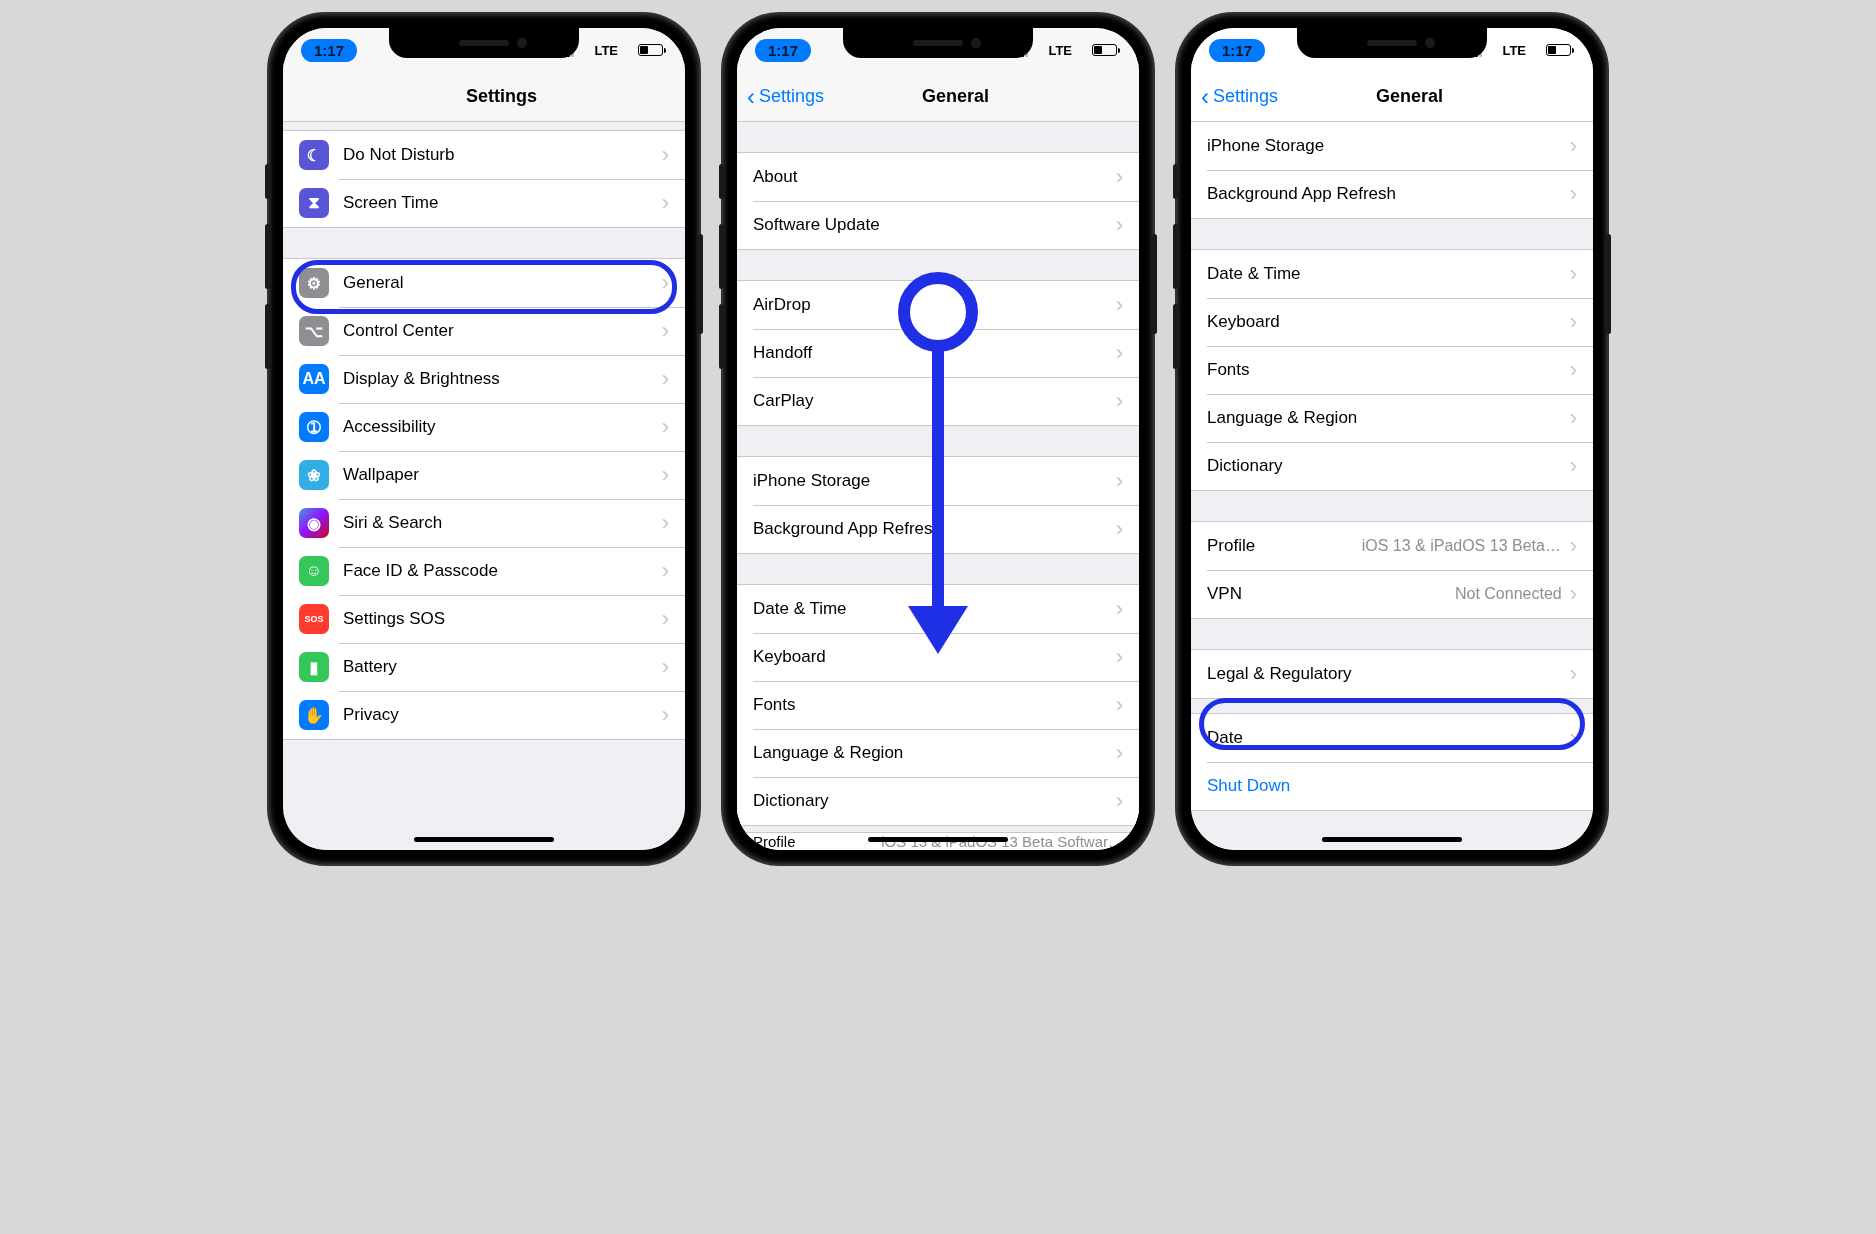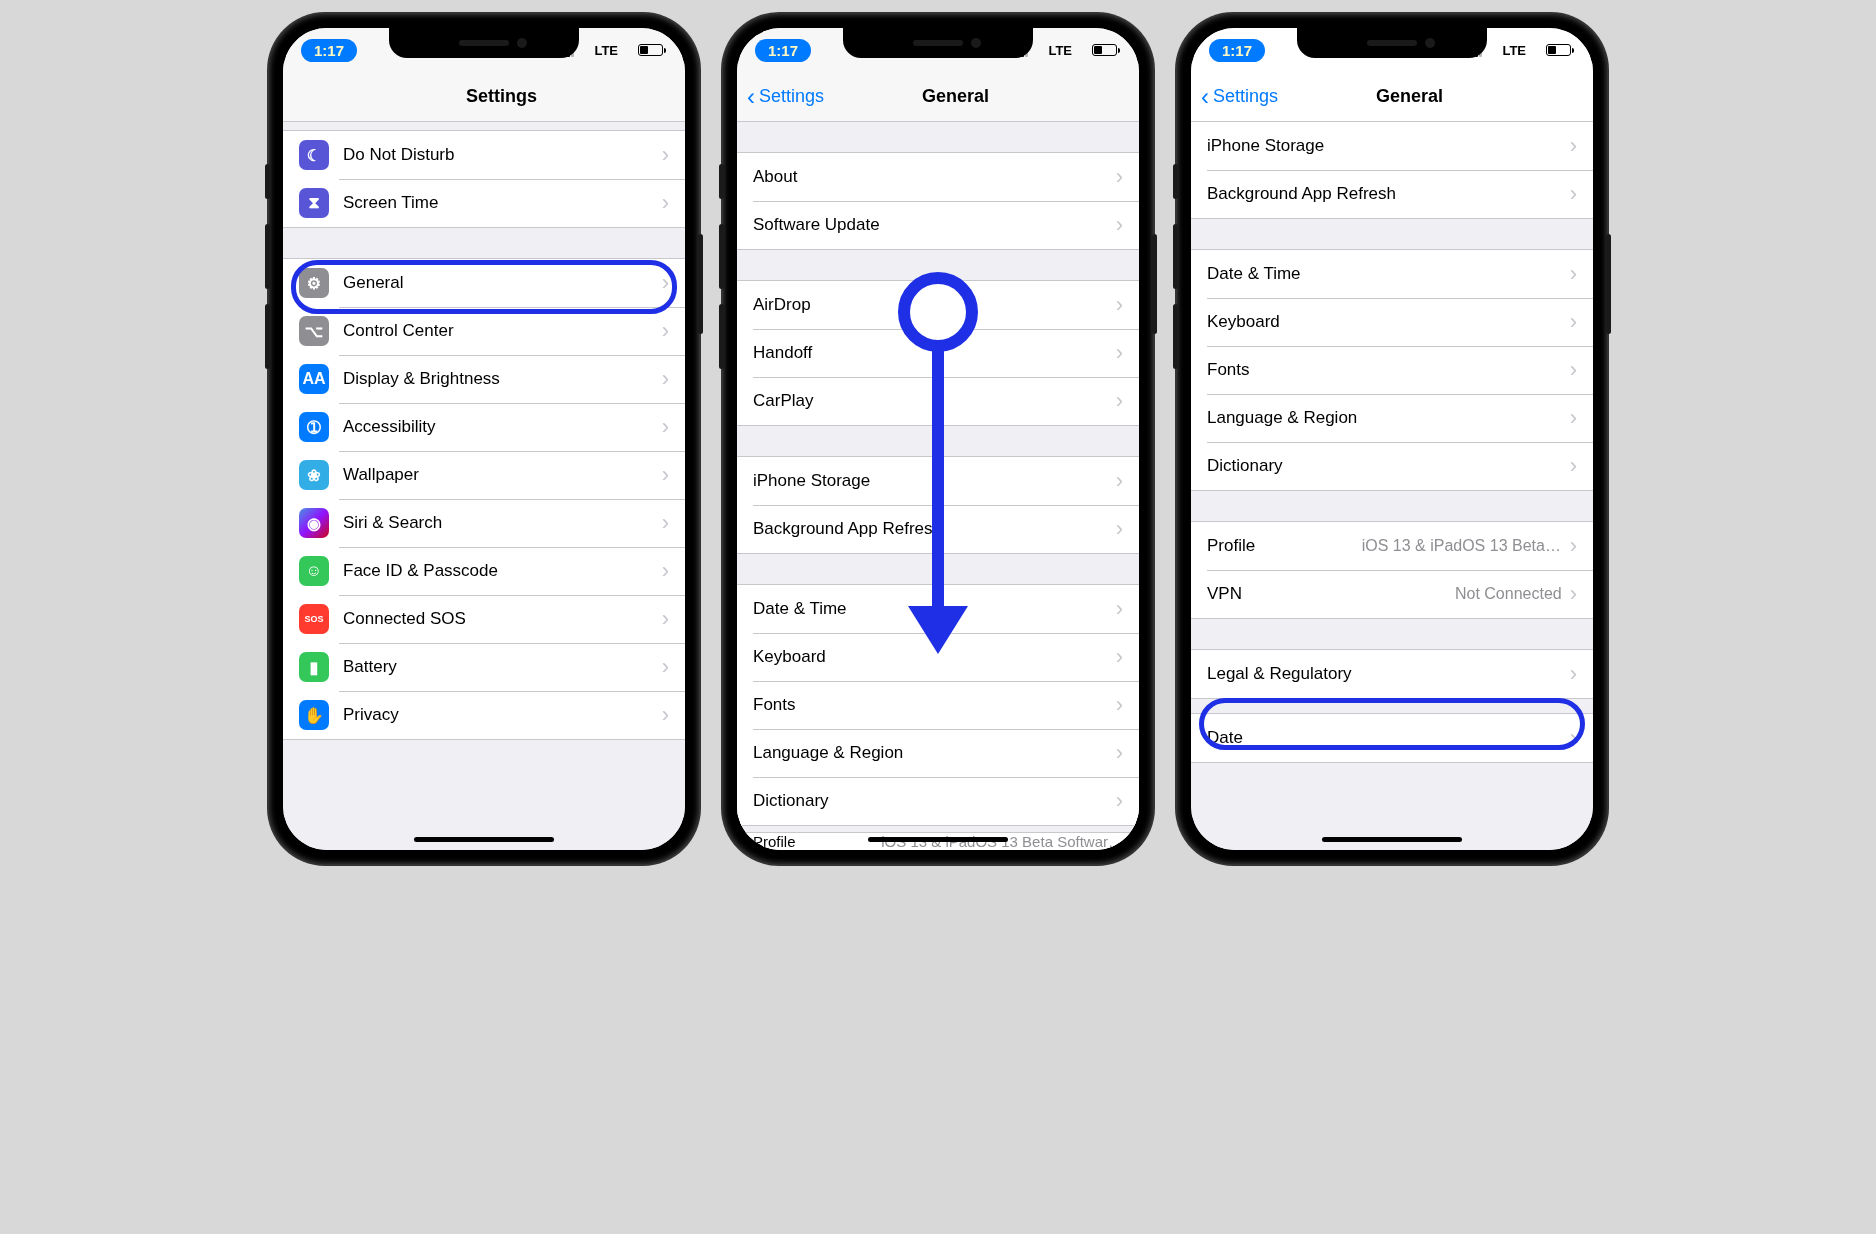--- a/index.html
+++ b/index.html
@@ -53,21 +53,21 @@
     display: flex;
     justify-content: space-between;
     align-items: center;
     padding: 0 22px 0 18px;
     background: #f7f7f8;
     position:relative; z-index:10;
   }
   .status-bar.white { background:#fff; }
   .time-pill {
     background: #007aff;
-    color: #fef9c3;
+    color: #0f172a;
     padding: 3px 13px;
     border-radius: 14px;
     font-size: 15px;
     font-weight: 600;
   }
   .status-right { display:flex; align-items:center; gap:20px; font-size:13px; font-weight:700; }
   .signal { display:inline-flex; align-items:flex-end; gap:1.5px; }
   .signal i { width:3px; background:#000; border-radius:1px; }
   .signal i:nth-child(1){height:4px;background:#b7b7b7}
   .signal i:nth-child(2){height:7px}
@@ -219,21 +219,21 @@
             <span class="row-label">Siri &amp; Search</span>
             <span class="chevron">›</span>
           </div>
           <div class="row icon-row">
             <span class="row-icon bg-green" style="font-size:16px;font-weight:700">☺</span>
             <span class="row-label">Face ID &amp; Passcode</span>
             <span class="chevron">›</span>
           </div>
           <div class="row icon-row">
             <span class="row-icon bg-red" style="font-size:9px;font-weight:700">SOS</span>
-            <span class="row-label">Connected SOS</span>
+            <span class="row-label">Settings SOS</span>
             <span class="chevron">›</span>
           </div>
           <div class="row icon-row">
             <span class="row-icon bg-green" style="font-size:16px;font-weight:700">▮</span>
             <span class="row-label">Battery</span>
             <span class="chevron">›</span>
           </div>
           <div class="row icon-row">
             <span class="row-icon bg-blue" style="font-size:16px;font-weight:700">✋</span>
             <span class="row-label">Privacy</span>
@@ -424,18 +424,21 @@
           <div class="row">
             <span class="row-label">Legal &amp; Regulatory</span>
             <span class="chevron">›</span>
           </div>
         </div>
       <div class="group mid-top">
           <div class="row">
             <span class="row-label">Date</span>
             <span class="chevron">›</span>
           </div>
+          <div class="row link">
+            <span class="row-label">Shut Down</span>
+          </div>
         </div>
       <div class="highlight-ring" style="top:576px; left:8px; right:8px; height:52px;"></div>
     </div>
     <div class="home-indicator"></div>
   </div>
 </div>
 
 </body></html>

